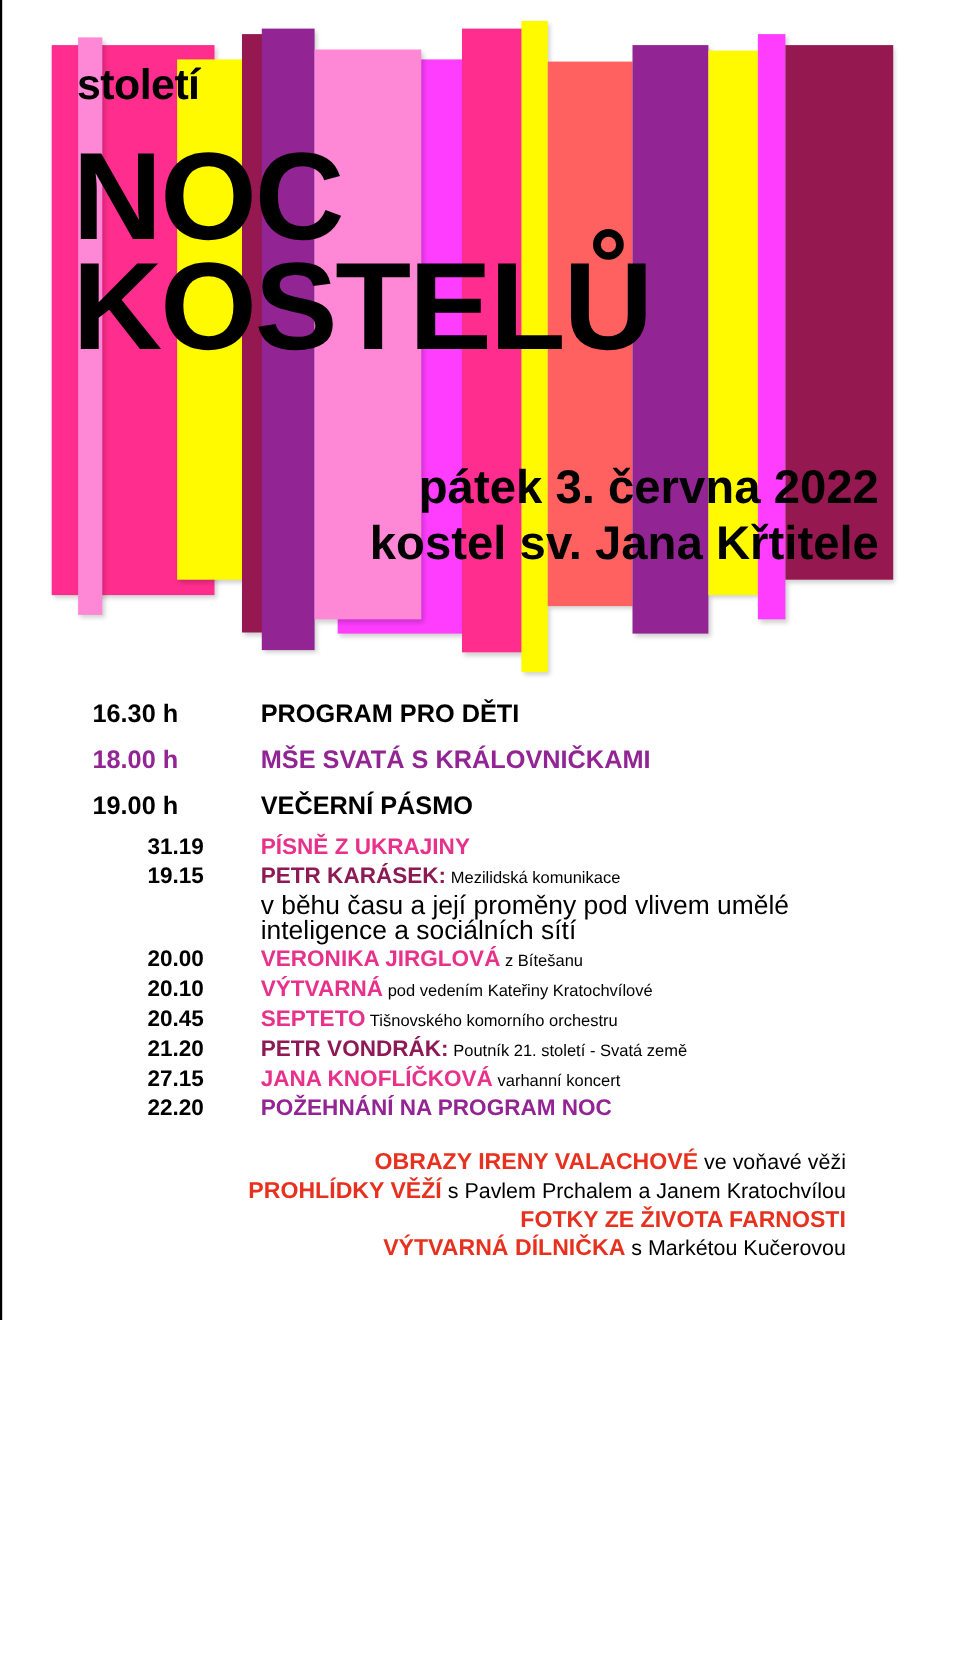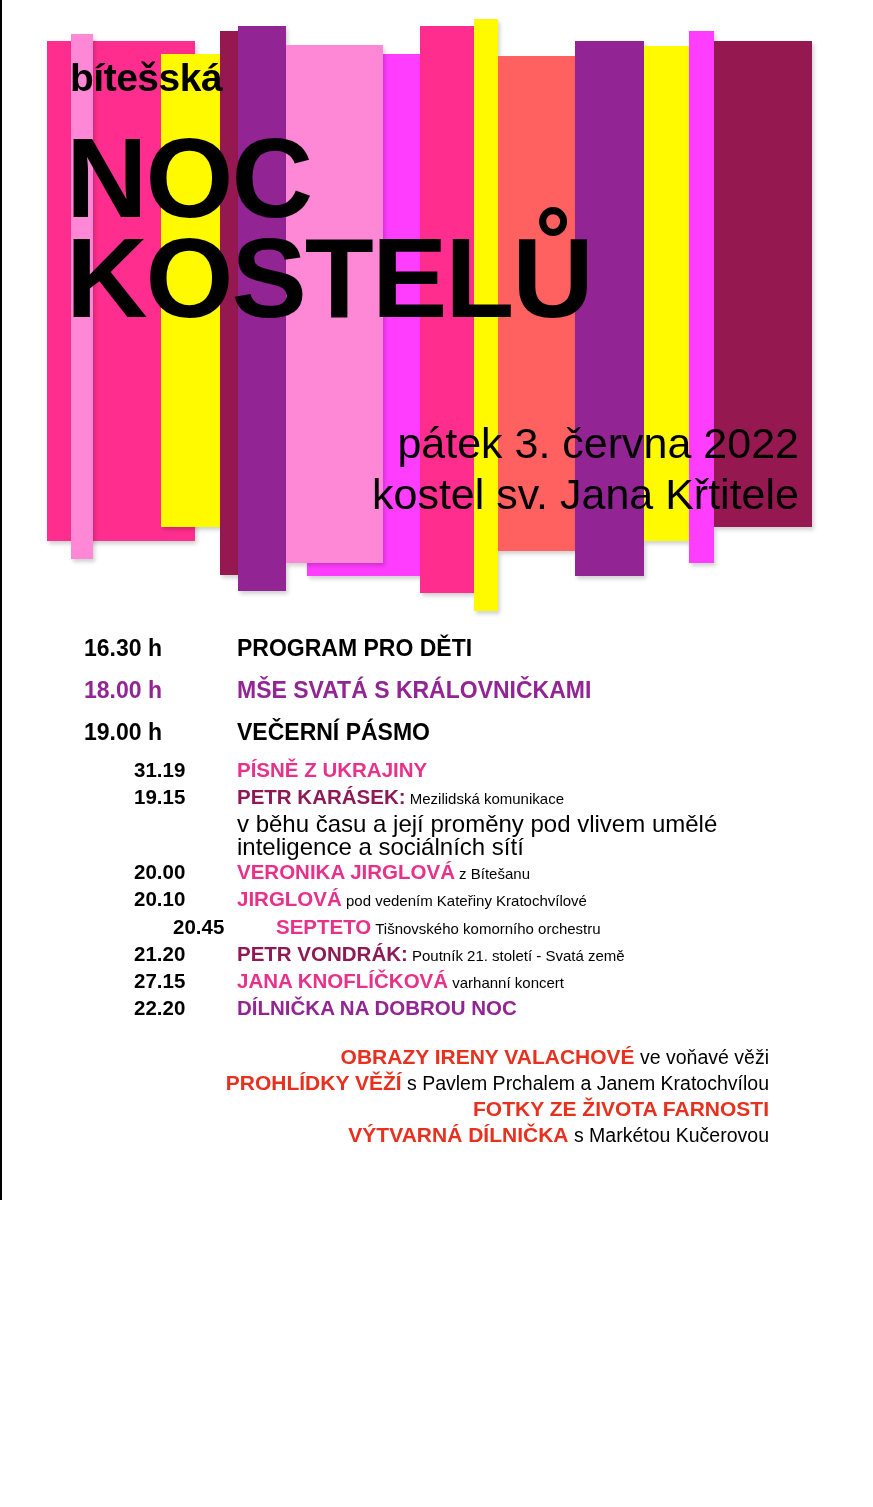--- a/index.html
+++ b/index.html
@@ -7,21 +7,21 @@
            font-family: "Liberation Sans", sans-serif; color: #000; }
     .left-rule { position: absolute; left: 0; top: 0; width: 2px; height: 1200px; background: #000; }
     .bars { position: absolute; left: 0; top: 0; width: 873px; height: 620px; }
     .bar { position: absolute; box-shadow: 2px 3px 4px rgba(0,0,0,0.18); }
     .title-small { position: absolute; left: 70px; top: 58px; font-size: 39px; font-weight: bold;
                    letter-spacing: -0.5px; line-height: 1; }
     .title-big { position: absolute; left: 66px; font-size: 113px; font-weight: bold; line-height: 1;
                  letter-spacing: -2px; }
     .t1 { top: 122px; }
     .t2 { top: 222px; }
-    .subtitle { position: absolute; right: 74px; font-size: 43px; font-weight: normal; line-height: 1;
+    .subtitle { position: absolute; right: 74px; font-size: 43px; font-weight: bold; line-height: 1;
                 text-align: right; white-space: nowrap; }
     .s1 { top: 422px; }
     .s2 { top: 473px; }
     .main-row { position: absolute; left: 84px; font-size: 23px; font-weight: bold; line-height: 1; white-space: nowrap; }
     .main-row .time { display: inline-block; width: 153px; }
     .sub-row { position: absolute; left: 134px; font-size: 20.5px; font-weight: bold; line-height: 1; white-space: nowrap; }
     .sub-row .time { display: inline-block; width: 103px; }
     .sub-row .desc { font-weight: normal; font-size: 15px; }
     .cont { position: absolute; left: 237px; font-size: 24px; line-height: 1; white-space: nowrap; }
     .extra { position: absolute; right: 104px; font-size: 21px; font-weight: bold; line-height: 1; white-space: nowrap; text-align: right; }
@@ -42,21 +42,21 @@
     <div class="bar" style="left: 286px; top: 45px; width: 97px; height: 518px; background: rgb(255, 136, 214);"></div>
     <div class="bar" style="left: 420px; top: 26px; width: 55px; height: 567px; background: rgb(255, 46, 142);"></div>
     <div class="bar" style="left: 474px; top: 19px; width: 24px; height: 592px; background: rgb(255, 250, 0);"></div>
     <div class="bar" style="left: 498px; top: 56px; width: 77px; height: 495px; background: rgb(255, 96, 96);"></div>
     <div class="bar" style="left: 575px; top: 41px; width: 69px; height: 535px; background: rgb(147, 36, 148);"></div>
     <div class="bar" style="left: 644px; top: 46px; width: 45px; height: 495px; background: rgb(255, 250, 0);"></div>
     <div class="bar" style="left: 689px; top: 31px; width: 25px; height: 532px; background: rgb(255, 61, 255);"></div>
     <div class="bar" style="left: 714px; top: 41px; width: 98px; height: 486px; background: rgb(150, 24, 80);"></div>
   </div>
 
-<div class="title-small">bítešská</div>
+<div class="title-small">století</div>
 <div class="title-big t1">NOC</div>
 <div class="title-big t2">KOSTELŮ</div>
 
 <div class="subtitle s1">pátek 3. června 2022</div>
 <div class="subtitle s2">kostel sv. Jana Křtitele</div>
 
 <div>
   <div class="main-row" id="m0" style="top: 637px; color: rgb(0, 0, 0);">
     <span class="time">16.30 h</span><span>PROGRAM PRO DĚTI</span>
   </div>
@@ -74,33 +74,33 @@
   </div>
   <div class="sub-row" id="e1" style="top: 787px;">
     <span class="time">19.15</span><span class="ttl" style="color: rgb(142, 26, 85);">PETR KARÁSEK:</span><span class="desc"> Mezilidská komunikace</span>
   </div>
   <div class="cont" style="top: 812px;">v běhu času a její proměny pod vlivem umělé</div>
   <div class="cont" style="top: 835px;">inteligence a sociálních sítí</div>
   <div class="sub-row" id="e2" style="top: 862px;">
     <span class="time">20.00</span><span class="ttl" style="color: rgb(232, 49, 138);">VERONIKA JIRGLOVÁ</span><span class="desc"> z Bítešanu</span>
   </div>
   <div class="sub-row" id="e3" style="top: 889px;">
-    <span class="time">20.10</span><span class="ttl" style="color: rgb(232, 49, 138);">JIRGLOVÁ</span><span class="desc"> pod vedením Kateřiny Kratochvílové</span>
+    <span class="time">20.10</span><span class="ttl" style="color: rgb(232, 49, 138);">VÝTVARNÁ</span><span class="desc"> pod vedením Kateřiny Kratochvílové</span>
   </div>
-  <div class="sub-row" id="e4" style="top: 917px; margin-left: 39px;">
+  <div class="sub-row" id="e4" style="top: 917px;">
     <span class="time">20.45</span><span class="ttl" style="color: rgb(232, 49, 138);">SEPTETO</span><span class="desc"> Tišnovského komorního orchestru</span>
   </div>
   <div class="sub-row" id="e5" style="top: 944px;">
     <span class="time">21.20</span><span class="ttl" style="color: rgb(142, 26, 85);">PETR VONDRÁK:</span><span class="desc"> Poutník 21. století - Svatá země</span>
   </div>
   <div class="sub-row" id="e6" style="top: 971px;">
     <span class="time">27.15</span><span class="ttl" style="color: rgb(232, 49, 138); text-align: center;">JANA KNOFLÍČKOVÁ</span><span class="desc"> varhanní koncert</span>
   </div>
   <div class="sub-row" id="e7" style="top: 998px;">
-    <span class="time">22.20</span><span class="ttl" style="color: rgb(147, 36, 148);">DÍLNIČKA NA DOBROU NOC</span><span class="desc"></span>
+    <span class="time">22.20</span><span class="ttl" style="color: rgb(147, 36, 148);">POŽEHNÁNÍ NA PROGRAM NOC</span><span class="desc"></span>
   </div>
 </div>
 
 <div>
   <div class="extra" id="x0" style="top: 1046px;">
     <span class="ttl" style="color: rgb(232, 48, 30);">OBRAZY IRENY VALACHOVÉ</span><span class="desc"> ve voňavé věži</span>
   </div>
   <div class="extra" id="x1" style="top: 1072px;">
     <span class="ttl" style="color: rgb(232, 48, 30);">PROHLÍDKY VĚŽÍ</span><span class="desc"> s Pavlem Prchalem a Janem Kratochvílou</span>
   </div>

